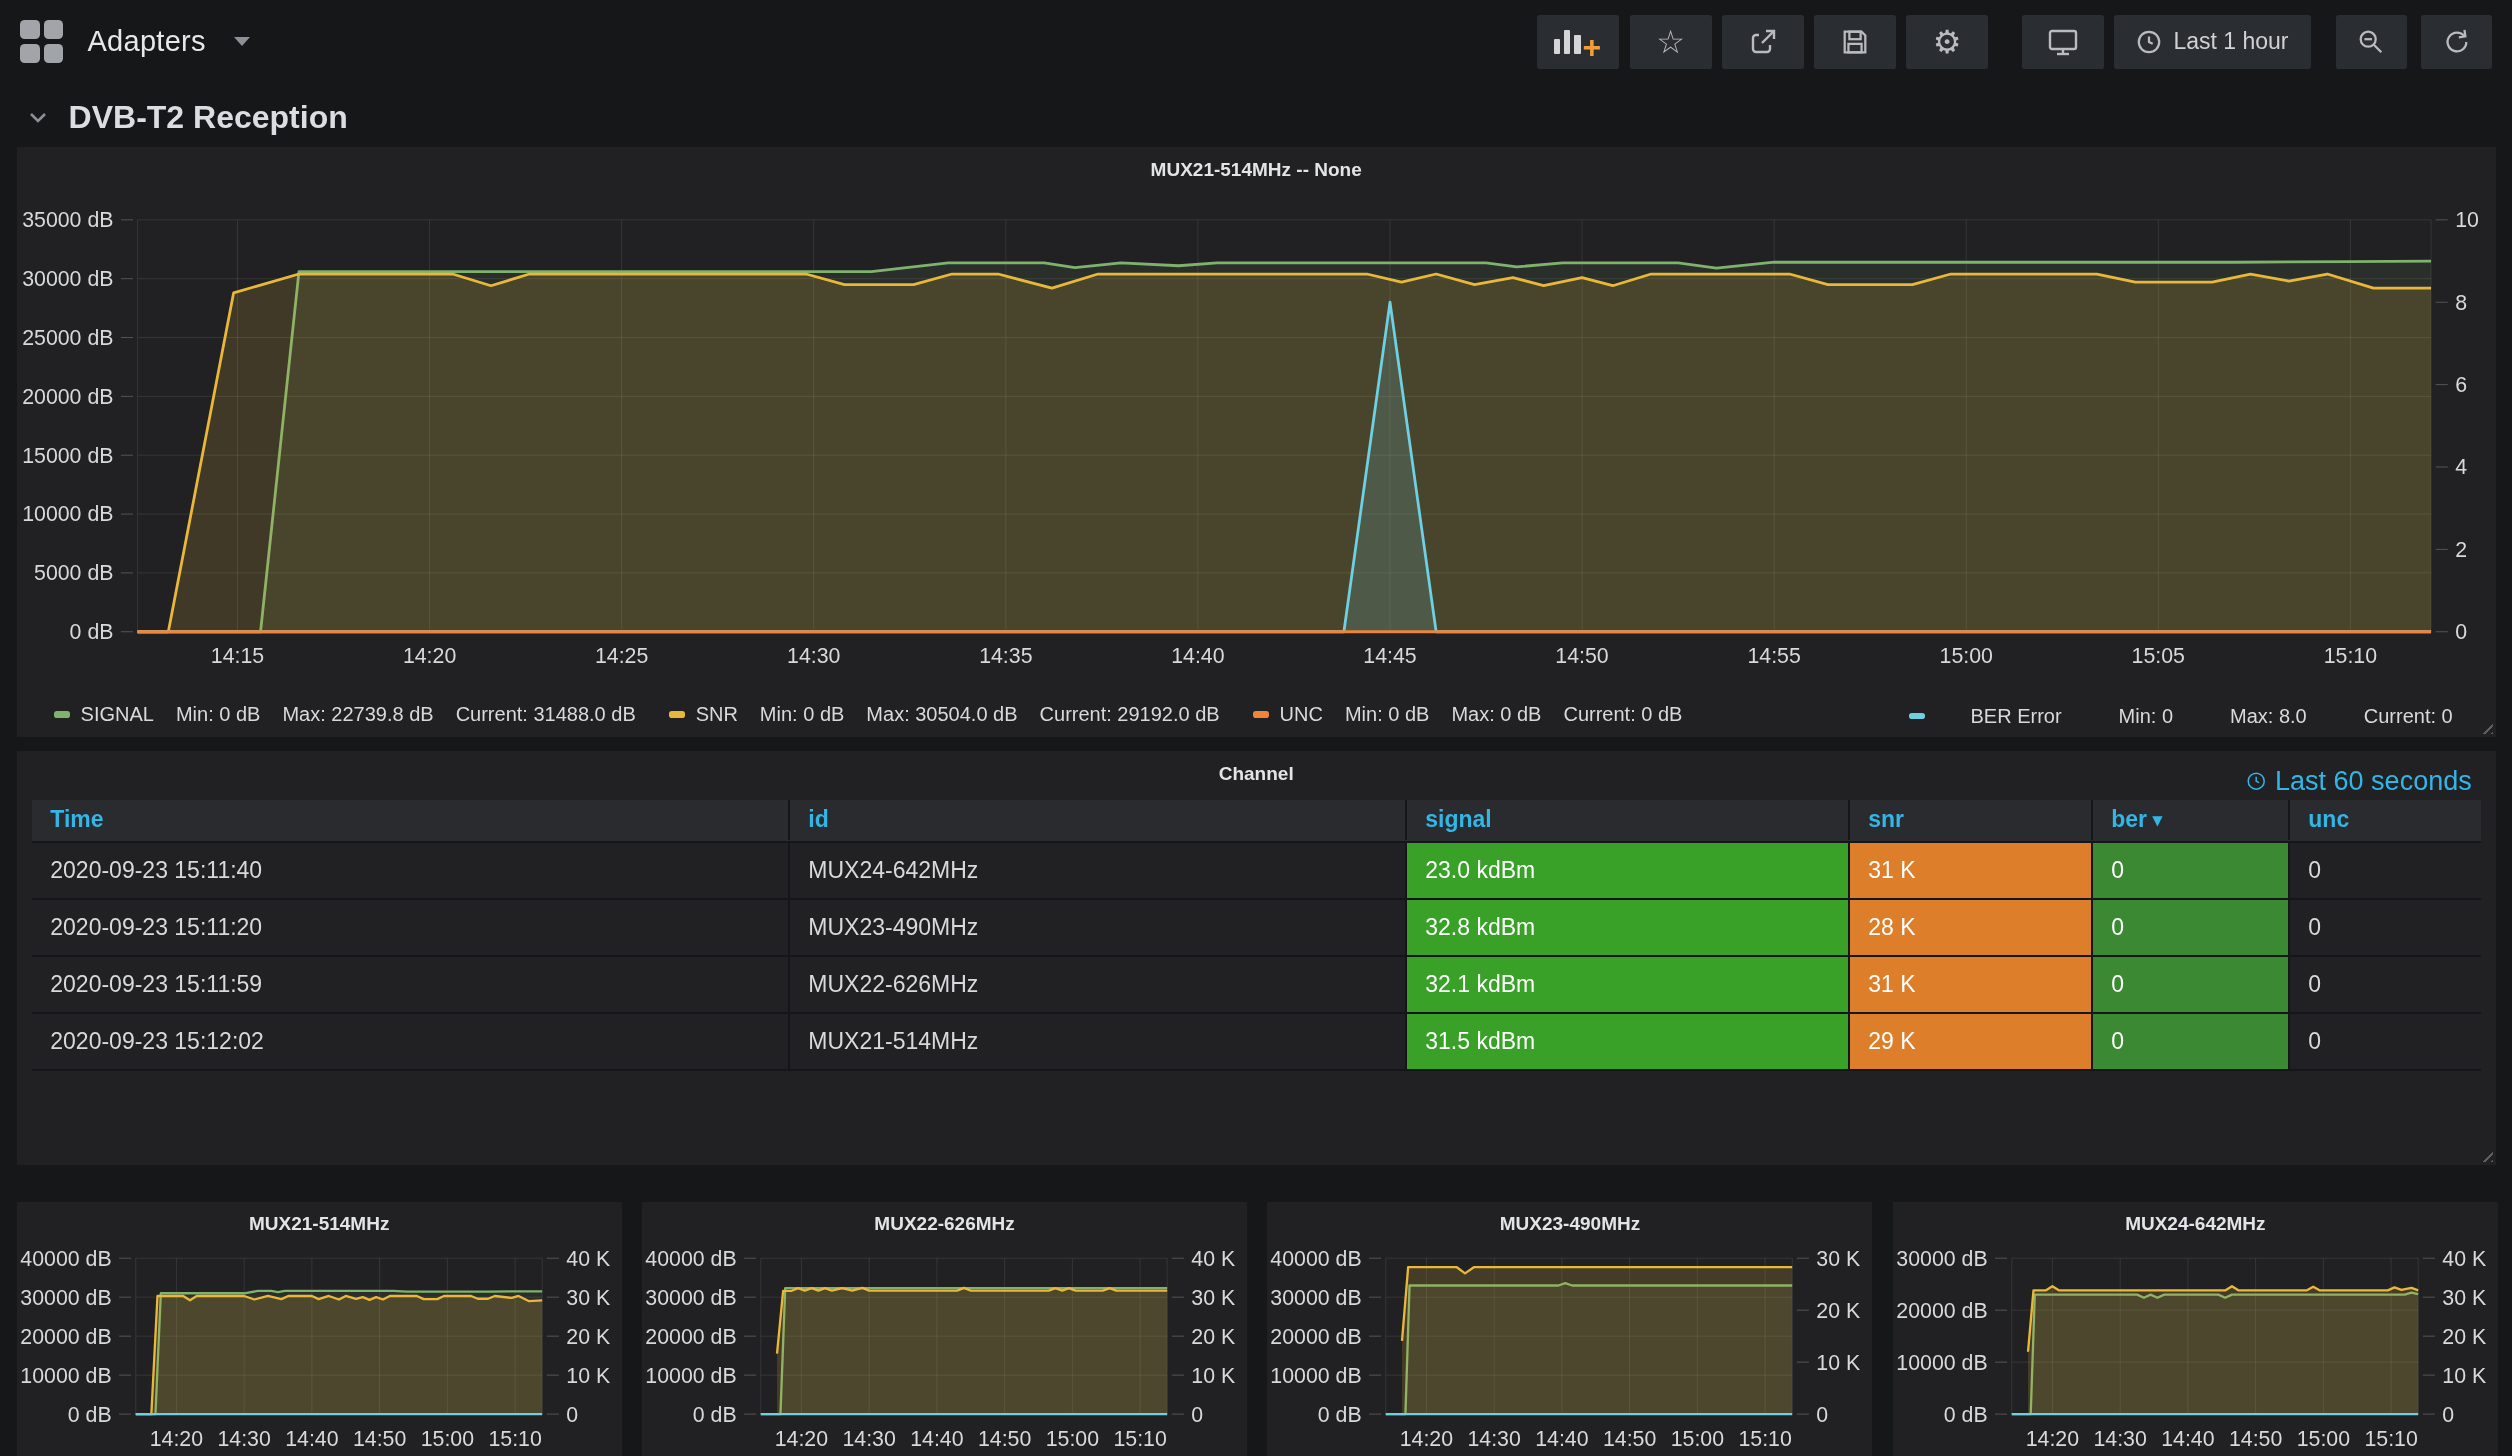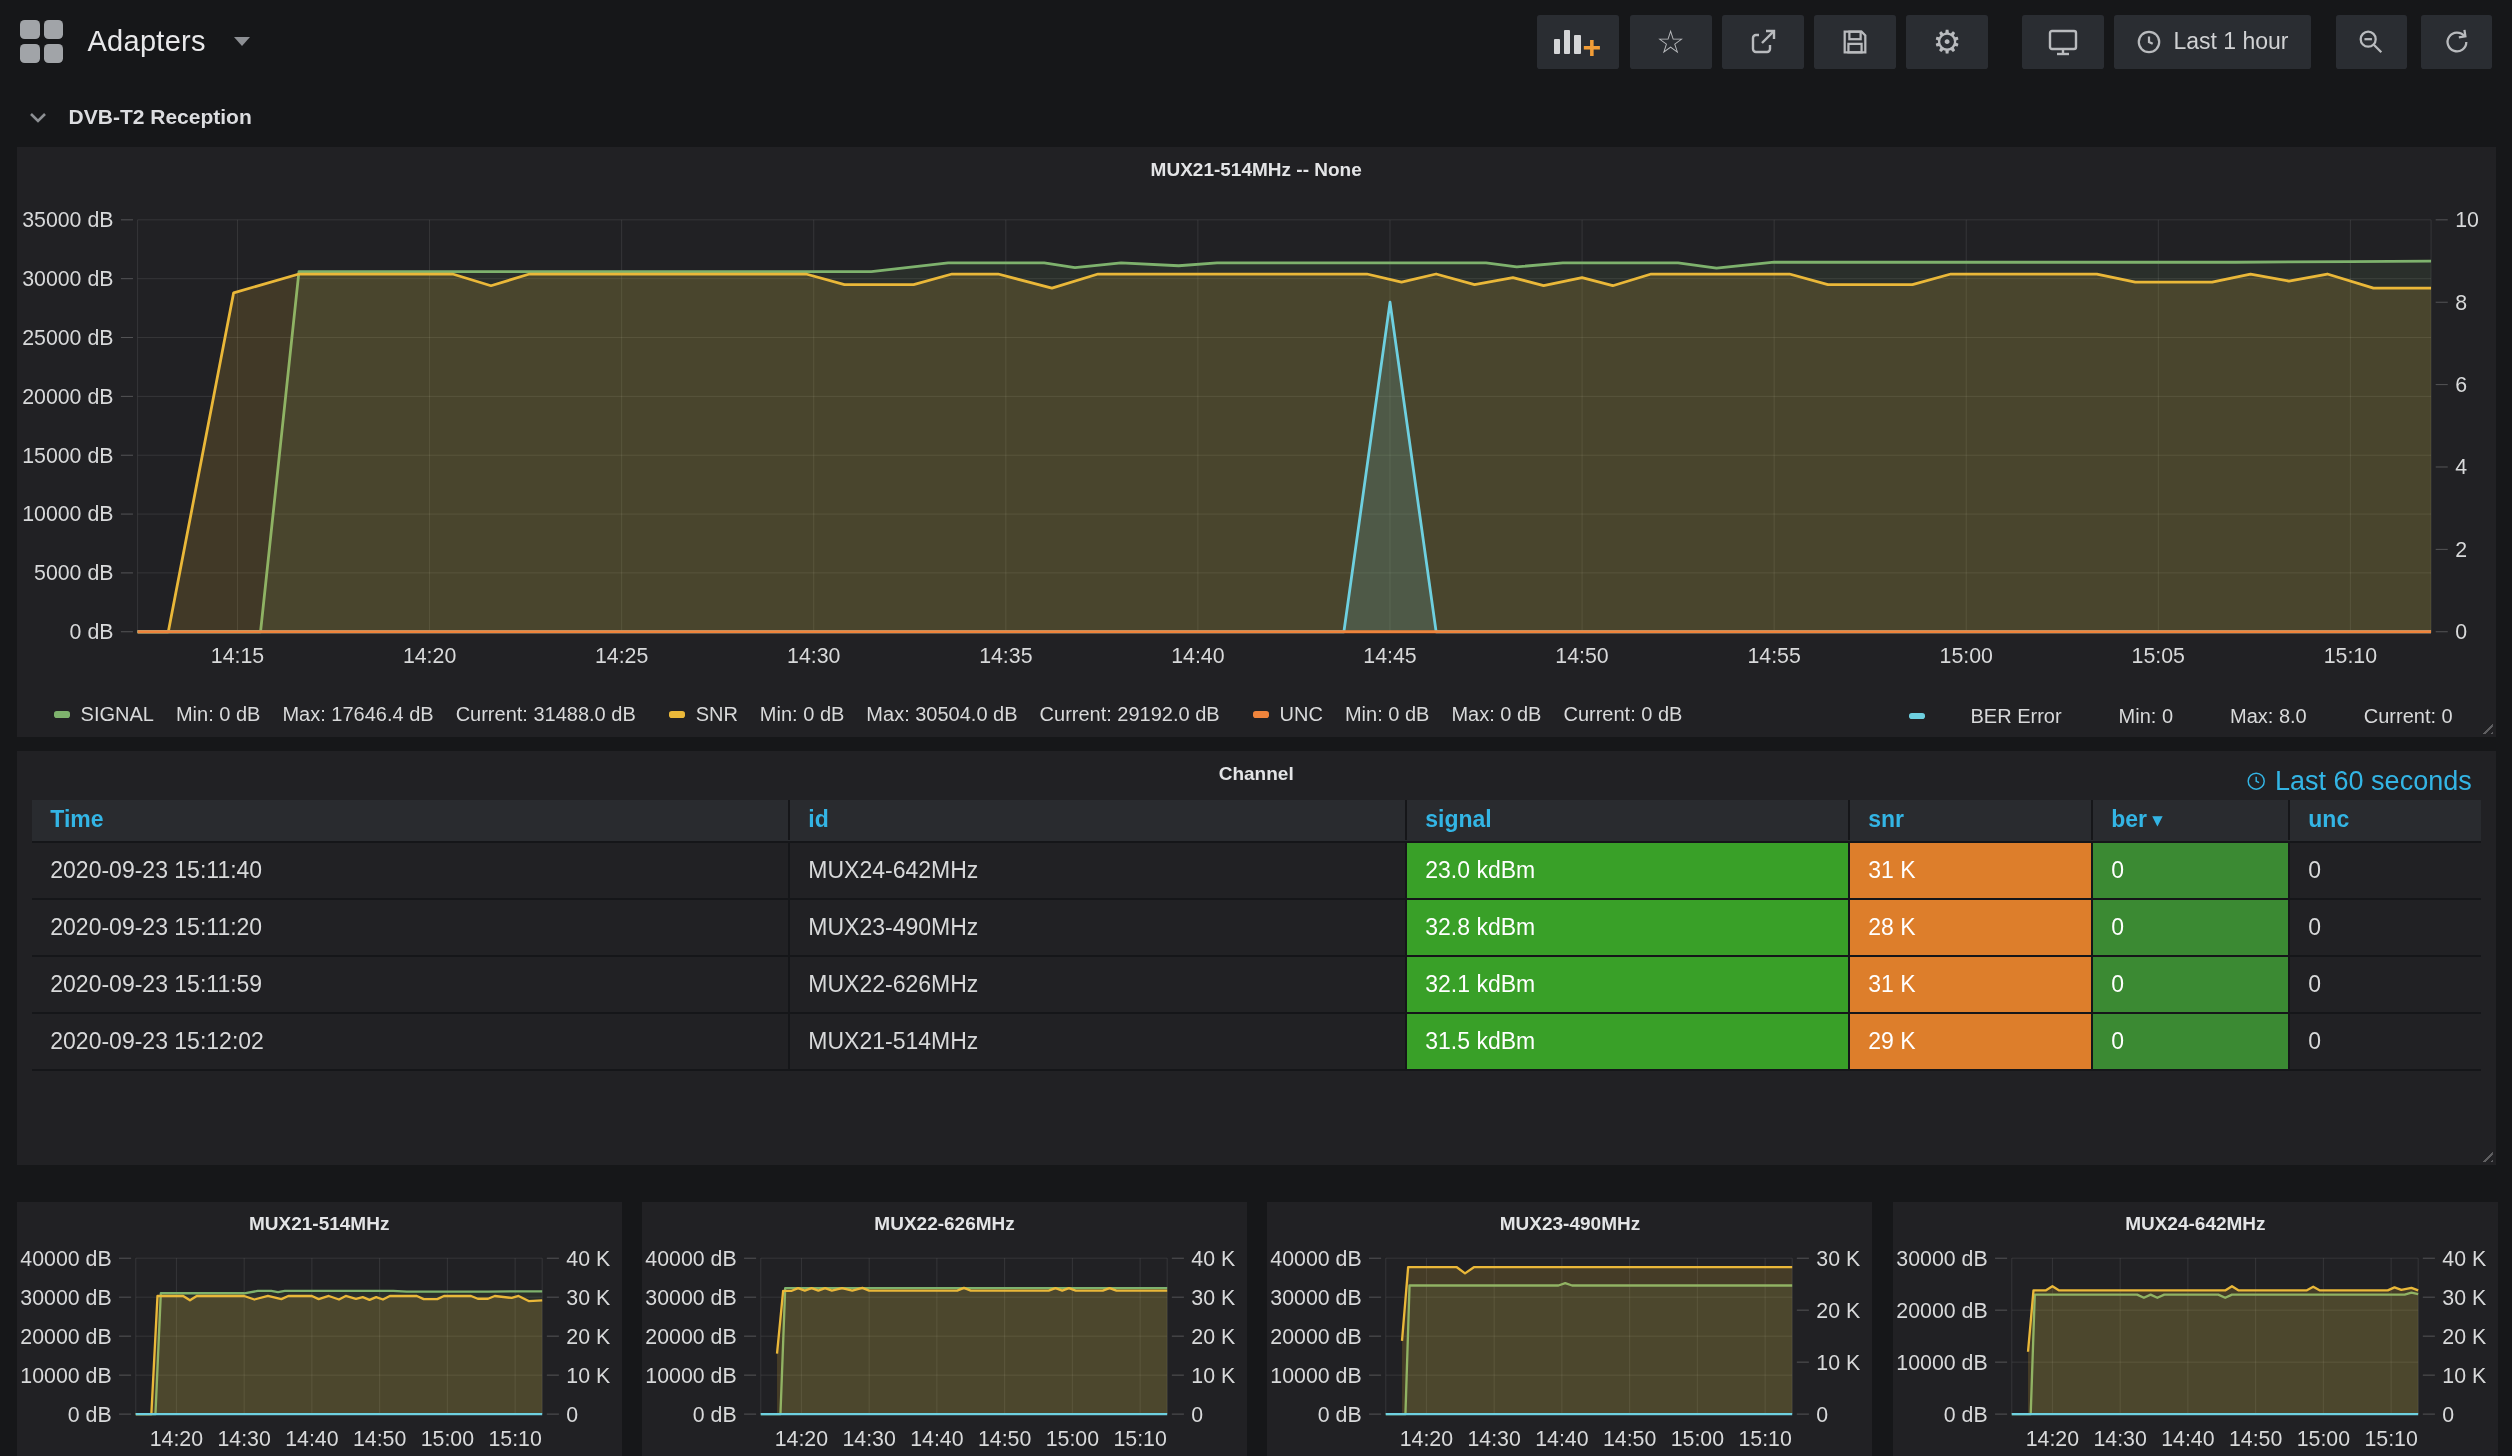--- a/index.html
+++ b/index.html
@@ -29,21 +29,21 @@
     position:relative; top:3.7px; left:-1.9px; }
   .tv-gap { margin-left:24px; }
   .time-btn { gap:11px; font-size:23px; color:#d0d1d3; white-space:nowrap; padding:0 22px; }
   .zoom-btn { min-width:71px; margin-left:15px; }
   .refresh-btn { min-width:71px; margin-left:3.7px; }
 
   
   .row-head { position:absolute; left:26px; top:91px; height:52px; display:flex;
     align-items:center; gap:18.6px; cursor:pointer; }
   .row-head svg { stroke:#8d9094; fill:none; stroke-width:2.6; }
-  .row-title { font-size:21px; font-weight:bold; color:#dcdde0; }
+  .row-title { font-size:32px; font-weight:bold; color:#dcdde0; }
 
   
   .panel { position:absolute; background:#212124; }
   .p-title { height:45px; display:flex; align-items:center; justify-content:center;
     font-size:19px; font-weight:600; color:#e3e4e6; cursor:pointer; }
   .grip { position:absolute; right:2.8px; bottom:2.8px; width:15px; height:15px;
     background:repeating-linear-gradient(315deg, rgba(255,255,255,.28) 0 1.9px, transparent 1.9px 5.6px);
     clip-path:polygon(100% 0, 100% 100%, 0 100%); }
 
   #p-main { left:16.7px; top:147px; width:2479px; height:590px; }
@@ -234,21 +234,21 @@
       <path d="M130.0 474.0L163.1 474.0L233.5 108.7L303.9 88.4L469.5 88.4L510.9 101.0L552.4 88.4L850.5 88.4L891.9 99.8L966.4 99.8L1007.8 88.4L1057.5 88.4L1115.5 103.6L1165.2 88.4L1455.0 88.4L1492.3 97.2L1529.6 88.4L1571.0 99.8L1612.4 92.2L1645.5 101.0L1686.9 92.2L1720.0 101.0L1761.4 88.4L1910.5 88.4L1951.9 99.8L2043.0 99.8L2084.4 88.4L2241.8 88.4L2283.2 97.2L2366.0 97.2L2407.4 88.4L2448.8 96.0L2490.2 88.4L2539.9 103.6L2602.0 103.7" fill="none" stroke="#eab839" stroke-width="3" stroke-linejoin="round"></path>
       <path d="M130.0 474.0L1430.2 474.0L1479.9 118.8L1529.6 474.0L2602.0 474.0L2602.0 474.0L130.0 474.0Z" fill="#6ed0e0" fill-opacity="0.15" stroke="none"></path>
       <path d="M130.0 474.0L1430.2 474.0L1479.9 118.8L1529.6 474.0L2602.0 474.0" fill="none" stroke="#6ed0e0" stroke-width="3" stroke-linejoin="round"></path>
       <path d="M130.0 474.0L2602.0 474.0" fill="none" stroke="#ef843c" stroke-width="3" stroke-linejoin="round"></path>
     </svg>
   <div class="legend">
       <span class="litem">
         <span class="lswatch" style="background:#7eb26d"></span>
         <span class="lname">SIGNAL</span>
         <span class="lstat">Min: 0 dB</span>
-        <span class="lstat">Max: 17646.4 dB</span>
+        <span class="lstat">Max: 22739.8 dB</span>
         <span class="lstat">Current: 31488.0 dB</span>
       </span>
       <span class="litem">
         <span class="lswatch" style="background:#eab839"></span>
         <span class="lname">SNR</span>
         <span class="lstat">Min: 0 dB</span>
         <span class="lstat">Max: 30504.0 dB</span>
         <span class="lstat">Current: 29192.0 dB</span>
       </span>
       <span class="litem">

